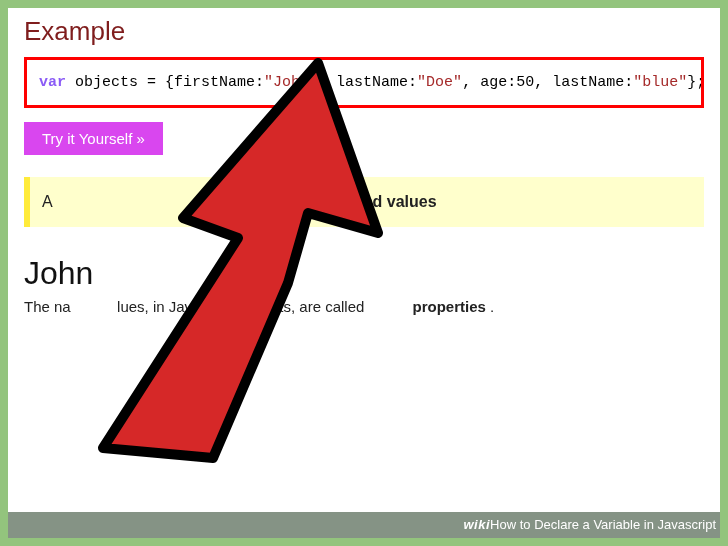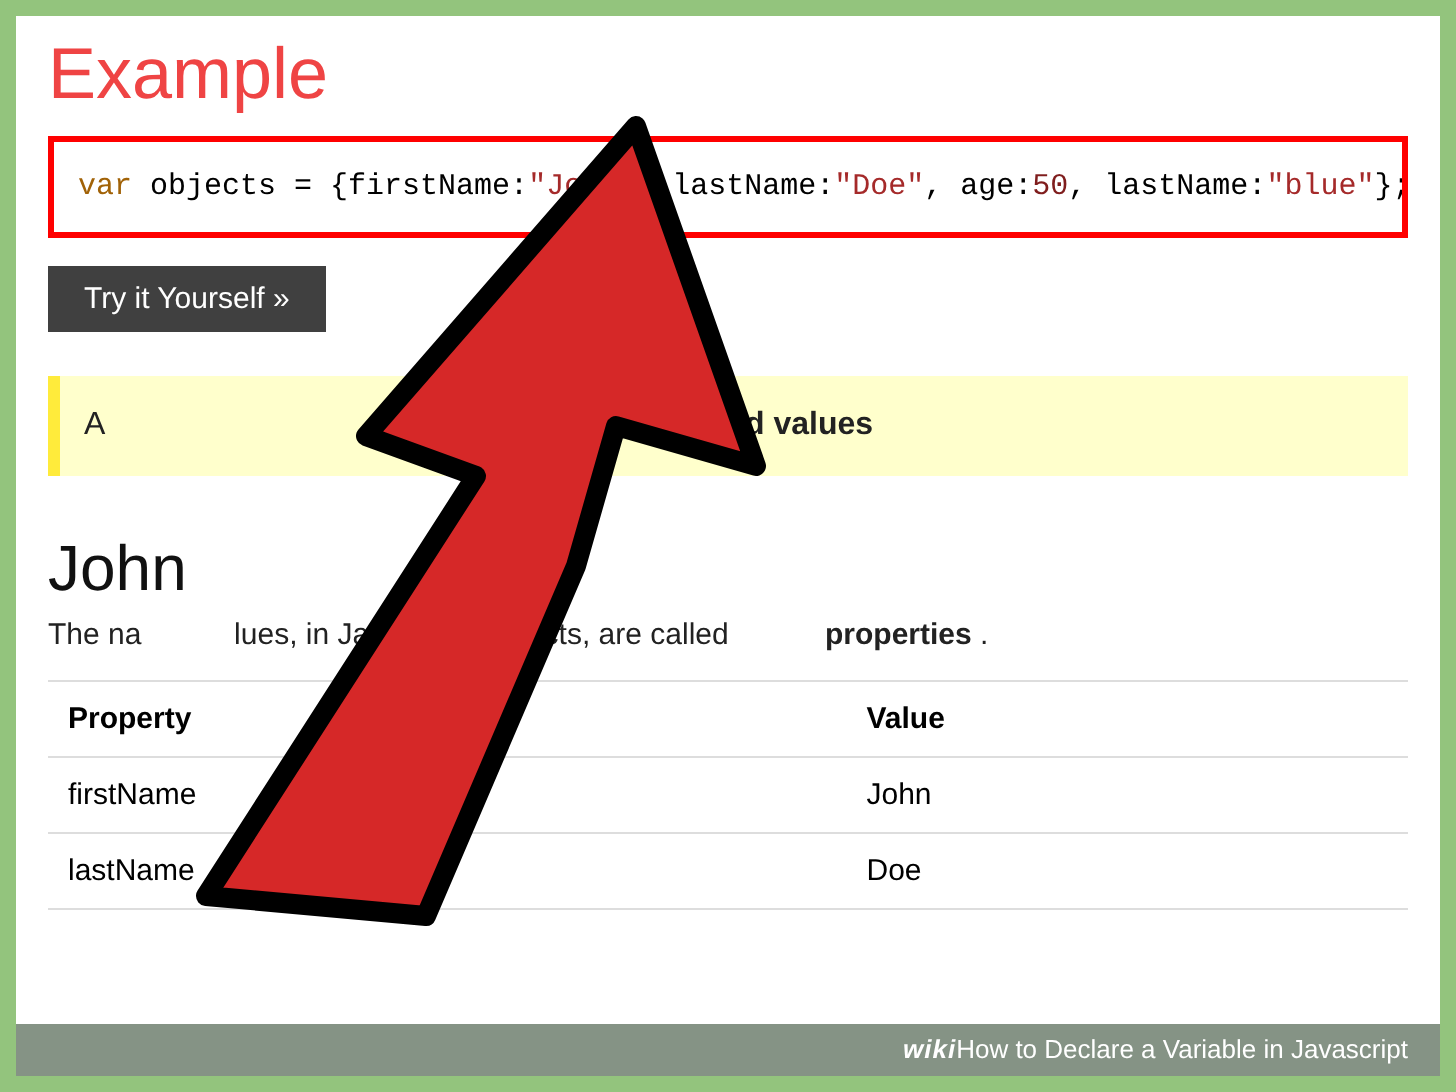--- a/index.html
+++ b/index.html
@@ -14,43 +14,43 @@
     position: relative;
     overflow: hidden;
     box-sizing: border-box;
     border: 8px solid #93c47d;
     background: #fff;
   }
   .inner {
     padding: 8px 16px 0 16px;
   }
   .example-title {
-    font-size: 36px;
+    font-size: 26px;
     font-weight: 400;
-    color: #ef4444;
+    color: #7f1d1d;
     margin: 0 0 10px 0;
   }
   .code-block {
     border: 3px solid #ff0000;
     background: #fff;
     padding: 14px 12px;
     font-family: Consolas, "Courier New", monospace;
     font-size: 15px;
     white-space: nowrap;
     overflow: hidden;
     color: #000;
   }
-  .code-block .kw { color: #a16207; }
+  .code-block .kw { color: #8b5cf6; font-weight: bold; }
   .code-block .str { color: #a52a2a; }
-  .code-block .num { color: #7f1d1d; }
+  .code-block .num { color: #000000; }
 
   .try-btn {
     display: inline-block;
     margin-top: 14px;
-    background: #404040;
+    background: #d946ef;
     color: #fff;
     font-size: 15px;
     padding: 8px 18px;
     border: none;
     cursor: pointer;
   }
 
   .yellow-box {
     margin-top: 22px;
     background: #ffffcc;
@@ -94,21 +94,21 @@
     position: absolute;
     left: 0;
     right: 0;
     bottom: 0;
     height: 26px;
     background: #859385;
     color: #fff;
     font-size: 13px;
     line-height: 26px;
     text-align: right;
-    padding-right: 16px;
+    padding-right: 4px;
   }
   .footer-bar .brand { font-weight: bold; font-style: italic; letter-spacing: 0.5px; }
 
   
   .arrow-layer {
     position: absolute;
     inset: 0;
     pointer-events: none;
   }
 </style>
@@ -140,38 +140,20 @@
     <p class="section-text">
       <span>The na</span>
       <span style="display:inline-block;width:38px;"></span>
       <span>lues, in Jav</span>
       <span style="display:inline-block;width:18px;"></span>
       <span>ript objects, are called </span>
       <b>properties</b>
       <span>.</span>
     </p>
 
-    <table class="prop-table">
-      <thead>
-        <tr>
-          <th>Property</th>
-          <th>Value</th>
-        </tr>
-      </thead>
-      <tbody id="table-body">
-          <tr>
-            <td>firstName</td>
-            <td>John</td>
-          </tr>
-          <tr>
-            <td>lastName</td>
-            <td>Doe</td>
-          </tr>
-        </tbody>
-    </table>
 
   </div>
 
   <div class="footer-bar">
     <span class="brand">wiki</span><span>How to Declare a Variable in Javascript</span>
   </div>
 
   <div class="arrow-layer">
     <svg width="712" height="530" viewBox="0 0 712 530">
       <g>

